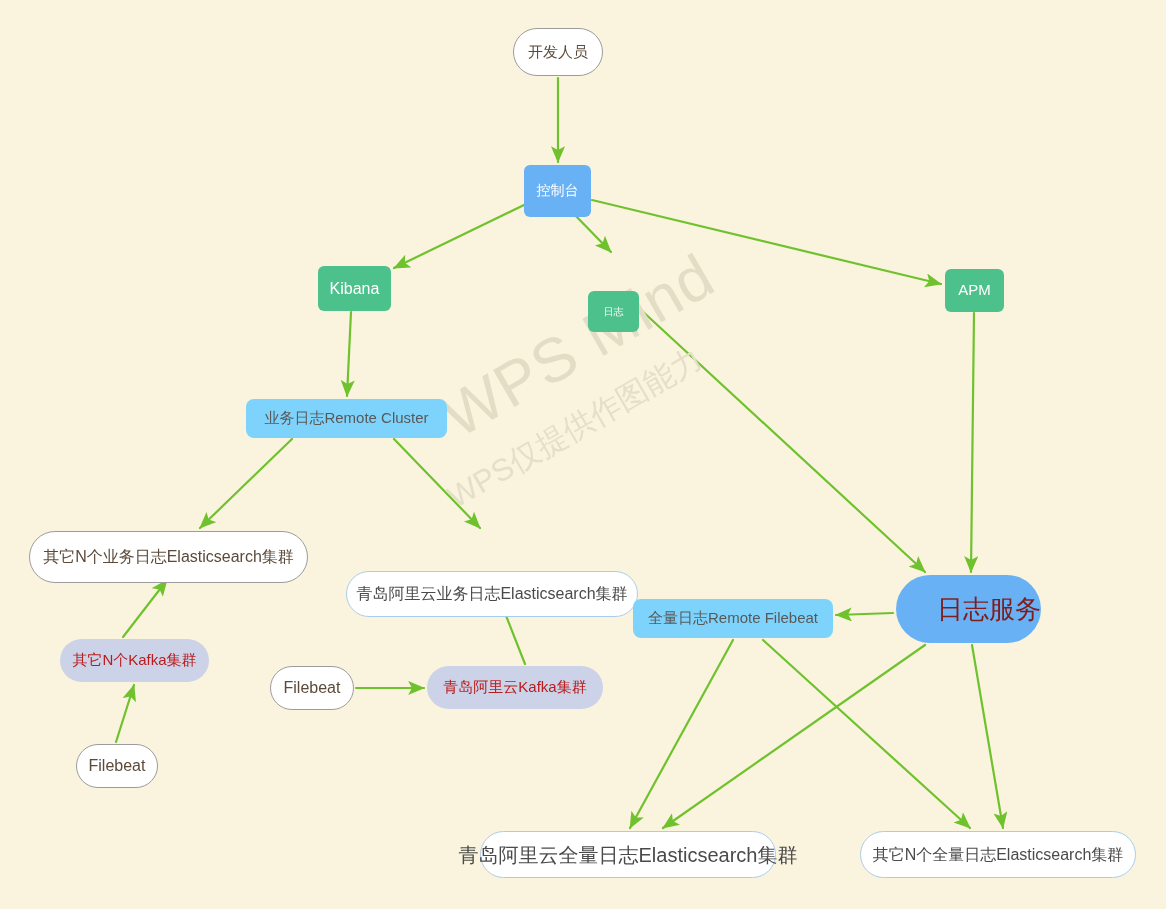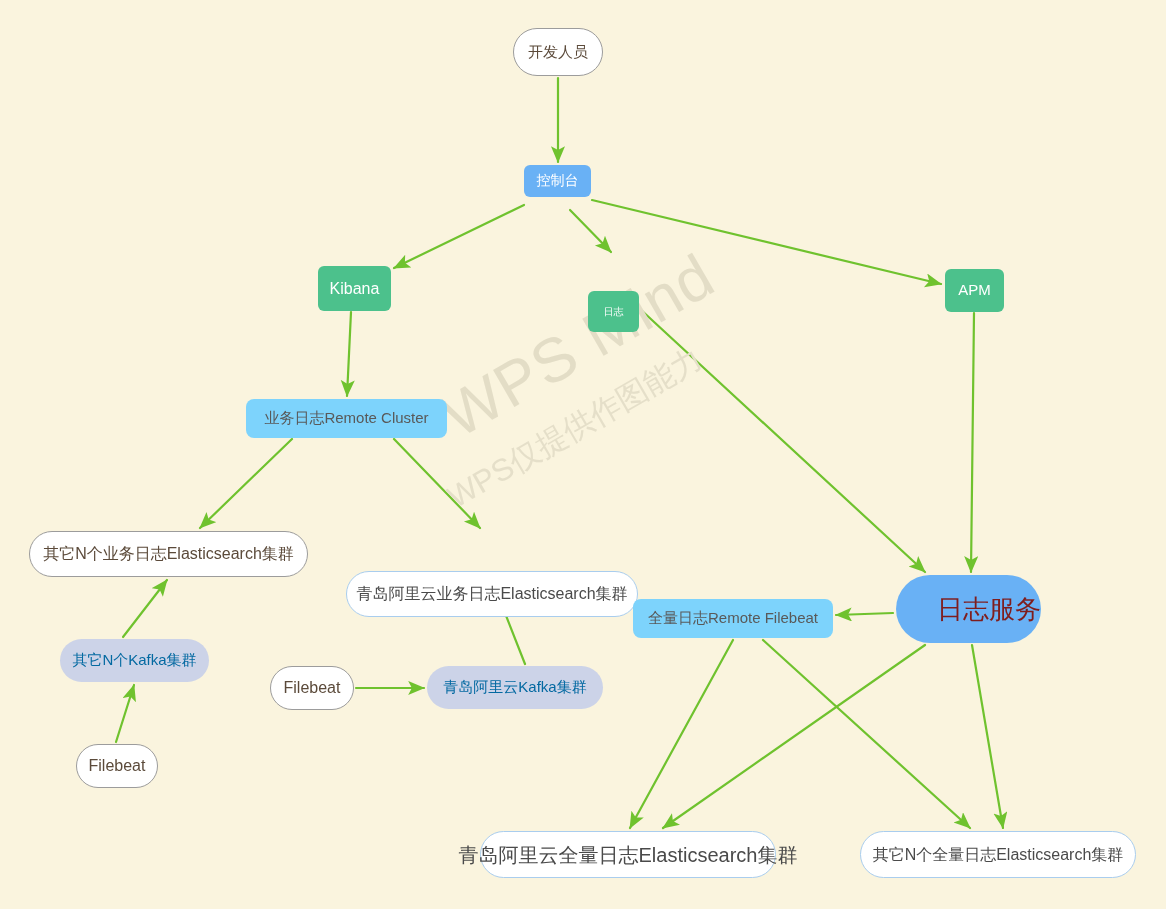--- a/index.html
+++ b/index.html
@@ -105,21 +105,21 @@
   .n-gray {
     background: #7dd3fc;
     border: none;
     border-radius: 8px;
     color: #595959;
   }
   .n-lavender {
     background: #ccd3e8;
     border: none;
     border-radius: 999px;
-    color: #0369a1;
+    color: #b91c1c;
   }
 </style>
 </head>
 <body>
 
 <div id="canvas">
 
   <svg id="edges" viewBox="0 0 1166 909" xmlns="http://www.w3.org/2000/svg">
     <defs>
       <marker id="arrowhead" markerWidth="9" markerHeight="9" refX="7.2" refY="3.2" orient="auto" markerUnits="strokeWidth">
@@ -150,36 +150,36 @@
 
   <div id="watermark">
     <div class="wm-line1">WPS Mind</div>
     <div class="wm-line2">WPS仅提供作图能力</div>
   </div>
 
   <div id="node-layer">
       <div class="node n-white" style="left: 513px; top: 28px; width: 90px; height: 48px; font-size: 15px;">
         <span>开发人员</span>
       </div>
-      <div class="node n-blue-fill" style="left: 524px; top: 165px; width: 67px; height: 32px; font-size: 14px;">
+      <div class="node n-blue-fill" style="left: 524px; top: 165px; width: 67px; height: 52px; font-size: 14px;">
         <span>控制台</span>
       </div>
       <div class="node n-green" style="left: 318px; top: 266px; width: 73px; height: 45px; font-size: 16px;">
         <span>Kibana</span>
       </div>
       <div class="node n-green" style="left: 588px; top: 255px; width: 51px; height: 41px; font-size: 10px; margin-top: 36px;">
         <span>日志</span>
       </div>
       <div class="node n-green" style="left: 945px; top: 269px; width: 59px; height: 43px; font-size: 15px;">
         <span>APM</span>
       </div>
       <div class="node n-gray" style="left: 246px; top: 399px; width: 201px; height: 39px; font-size: 15px;">
         <span>业务日志Remote Cluster</span>
       </div>
-      <div class="node n-white" style="left: 29px; top: 531px; width: 279px; height: 46px; font-size: 16px;">
+      <div class="node n-white" style="left: 29px; top: 531px; width: 279px; height: 52px; font-size: 16px;">
         <span>其它N个业务日志Elasticsearch集群</span>
       </div>
       <div class="node n-blue-outline" style="left: 346px; top: 531px; width: 292px; height: 46px; font-size: 16px; margin-top: 40px;">
         <span>青岛阿里云业务日志Elasticsearch集群</span>
       </div>
       <div class="node n-gray" style="left: 633px; top: 599px; width: 200px; height: 39px; font-size: 15px;">
         <span>全量日志Remote Filebeat</span>
       </div>
       <div class="node n-blue-fill-big" style="left: 896px; top: 575px; width: 145px; height: 68px; font-size: 26px;">
         <span>日志服务</span>

